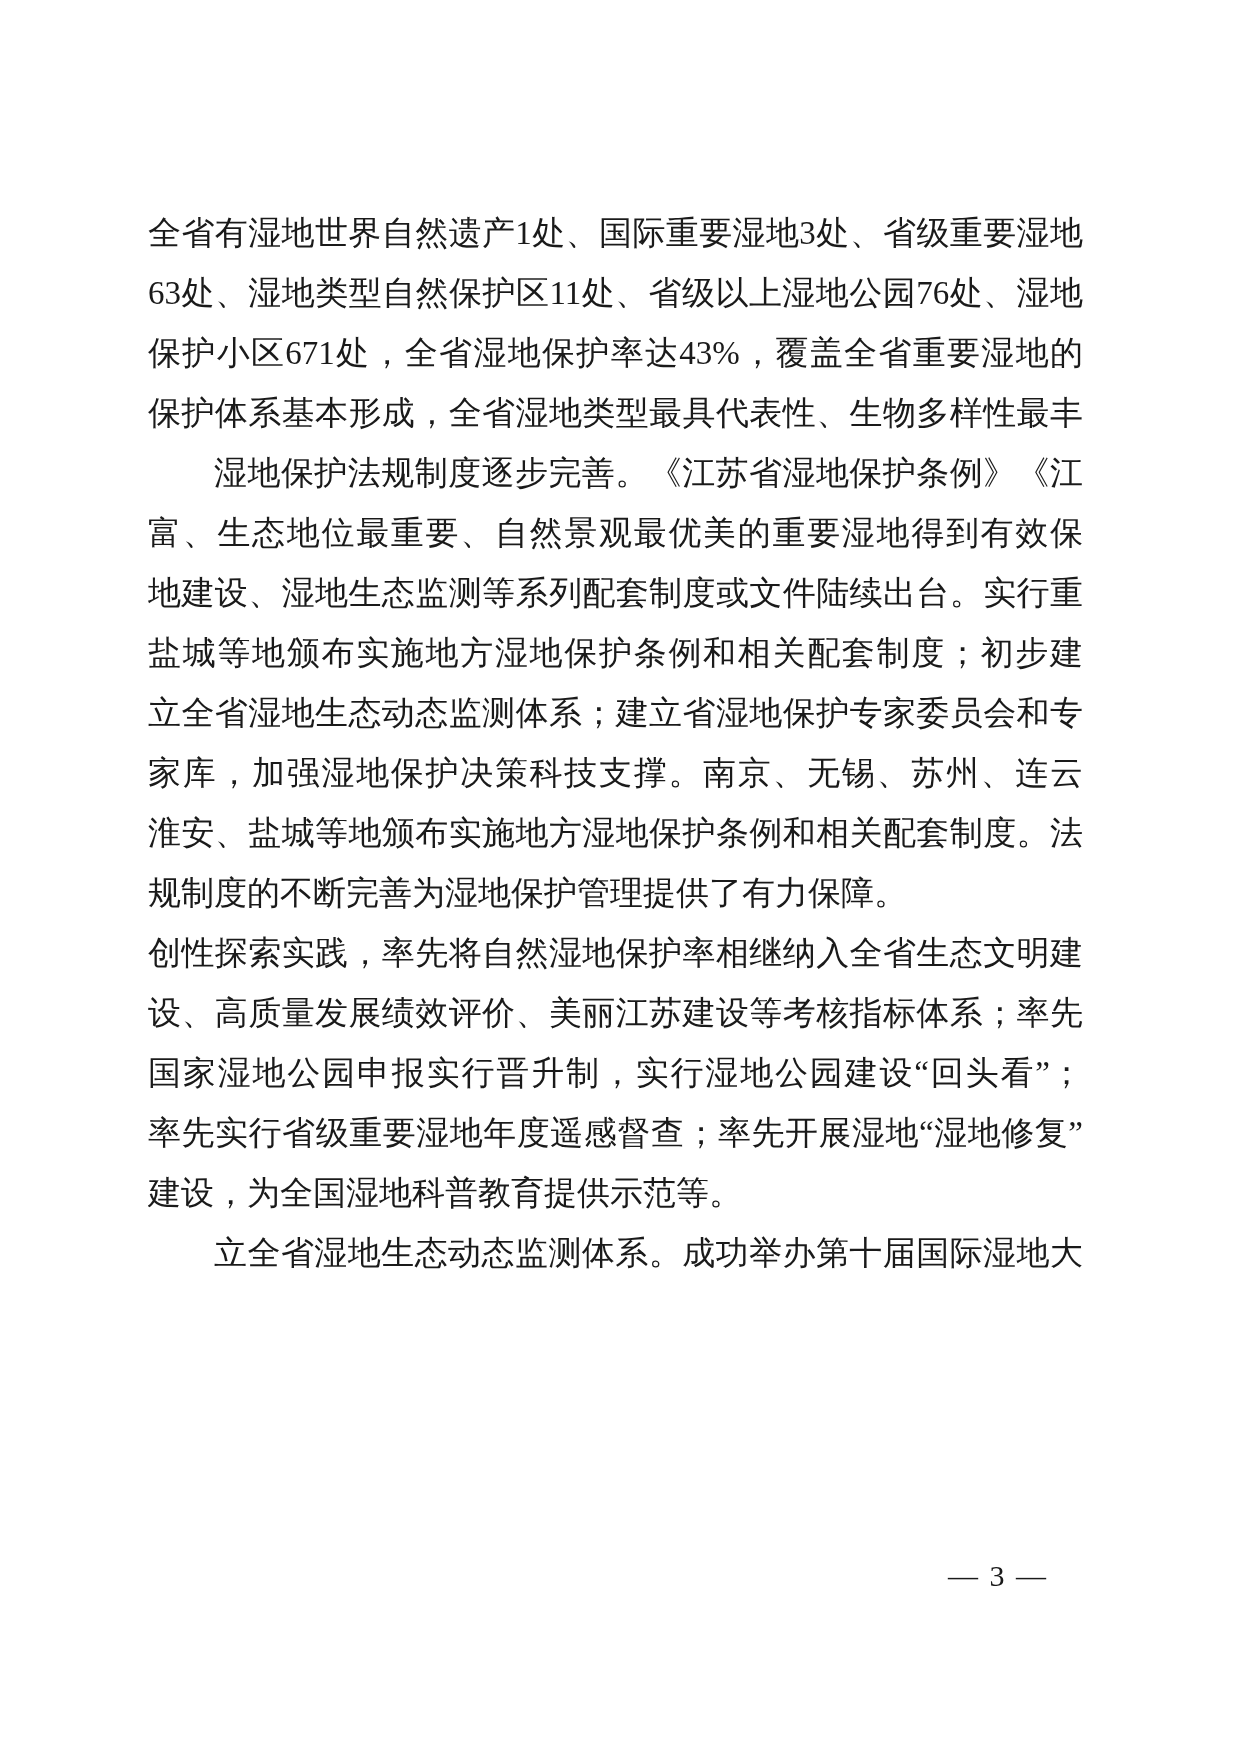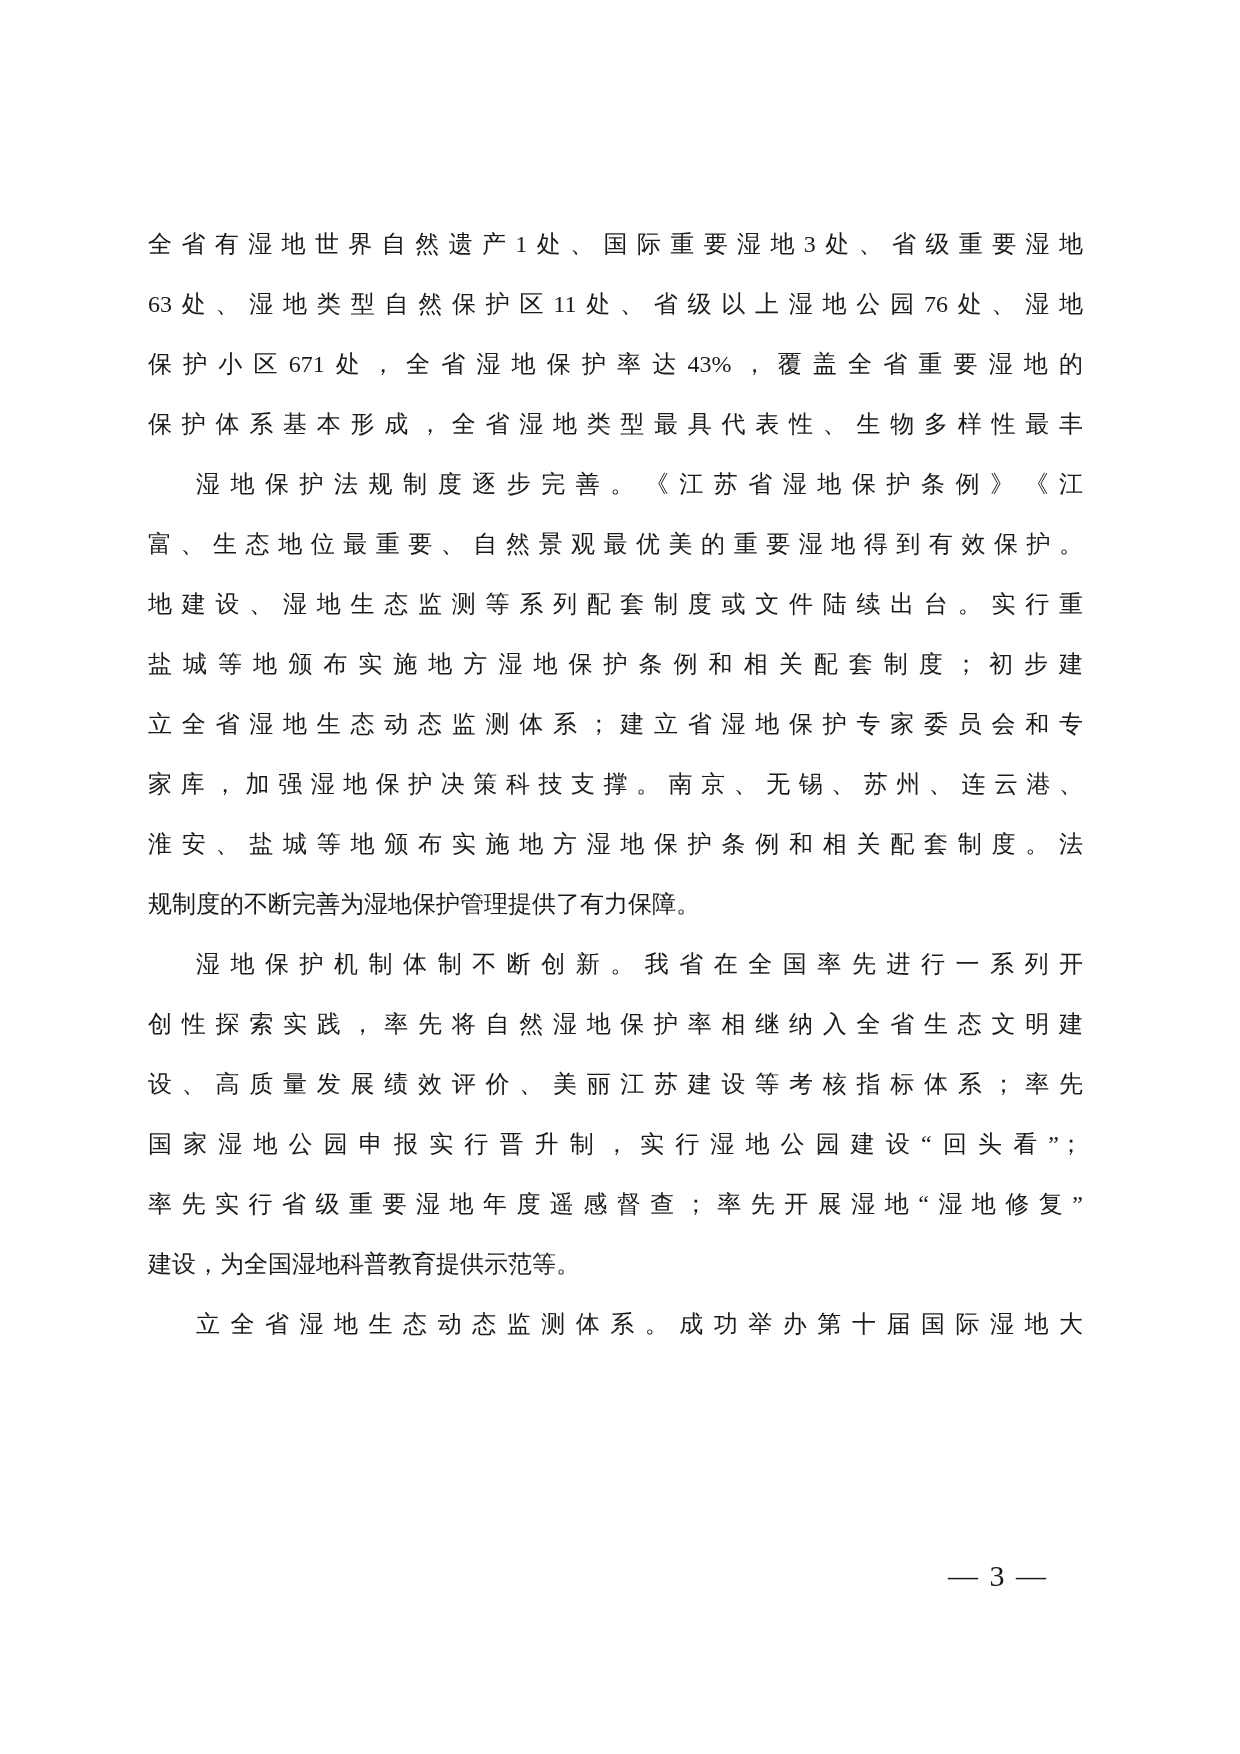--- a/index.html
+++ b/index.html
@@ -12,23 +12,23 @@
     width: 1240px;
     height: 1754px;
     background: #ffffff;
     overflow: hidden;
     font-family: "Liberation Serif", serif;
     color: #1a1a1a;
   }
   .text-block {
     position: absolute;
     left: 148px;
-    top: 214px;
+    top: 203px;
     width: 935px;
-    font-size: 24px;
+    font-size: 33px;
   }
   .line {
     height: 60px;
     line-height: 60px;
     overflow: hidden;
     text-align: justify;
     text-align-last: justify;
     white-space: normal;
   }
   .line.end {
@@ -58,21 +58,20 @@
       <div class="line">保护小区671处，全省湿地保护率达43%，覆盖全省重要湿地的</div>
       <div class="line">保护体系基本形成，全省湿地类型最具代表性、生物多样性最丰</div>
       <div class="line indent">湿地保护法规制度逐步完善。《江苏省湿地保护条例》《江</div>
       <div class="line">富、生态地位最重要、自然景观最优美的重要湿地得到有效保护。</div>
       <div class="line">地建设、湿地生态监测等系列配套制度或文件陆续出台。实行重</div>
       <div class="line">盐城等地颁布实施地方湿地保护条例和相关配套制度；初步建</div>
       <div class="line">立全省湿地生态动态监测体系；建立省湿地保护专家委员会和专</div>
       <div class="line">家库，加强湿地保护决策科技支撑。南京、无锡、苏州、连云港、</div>
       <div class="line">淮安、盐城等地颁布实施地方湿地保护条例和相关配套制度。法</div>
       <div class="line end">规制度的不断完善为湿地保护管理提供了有力保障。</div>
-      <div class="line indent">湿地保护机制体制不断创新。我省在全国率先进行一系列开</div>
       <div class="line">创性探索实践，率先将自然湿地保护率相继纳入全省生态文明建</div>
       <div class="line">设、高质量发展绩效评价、美丽江苏建设等考核指标体系；率先</div>
       <div class="line">国家湿地公园申报实行晋升制，实行湿地公园建设“回头看”；</div>
       <div class="line">率先实行省级重要湿地年度遥感督查；率先开展湿地“湿地修复”</div>
       <div class="line end">建设，为全国湿地科普教育提供示范等。</div>
       <div class="line indent">立全省湿地生态动态监测体系。成功举办第十届国际湿地大</div>
     </div>
   <div class="page-number">— 3 —</div>
 </div>
 

